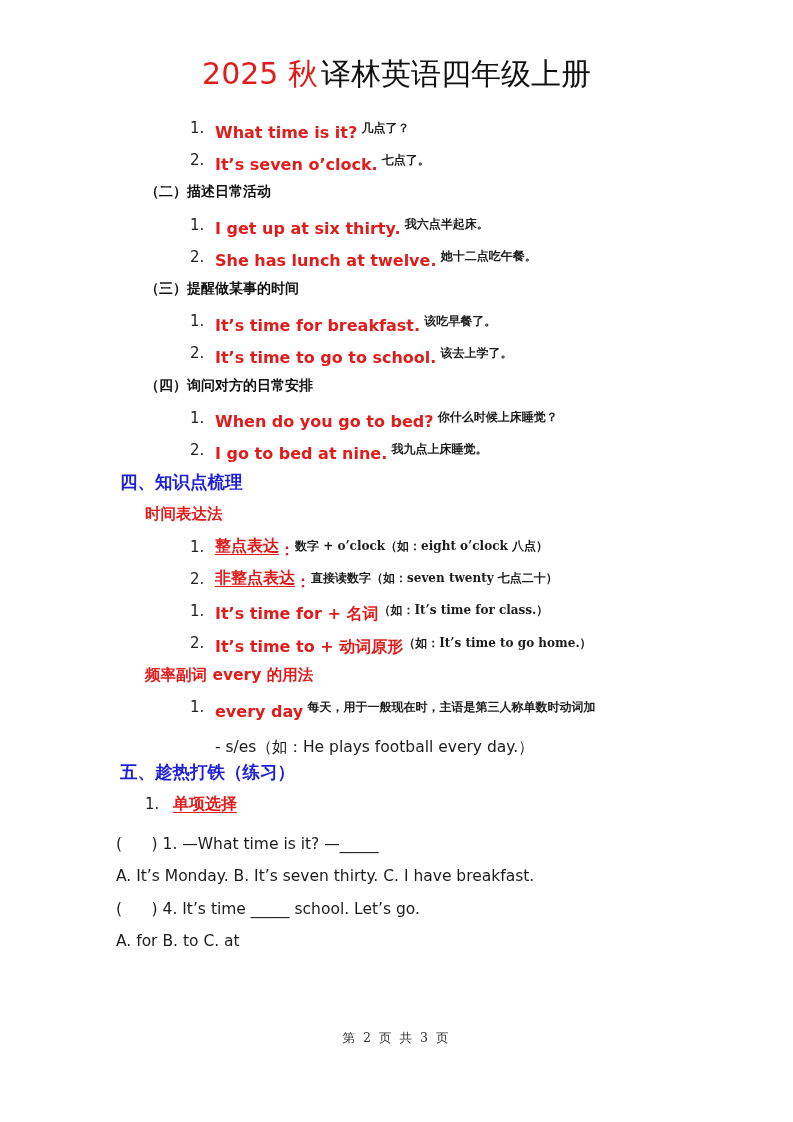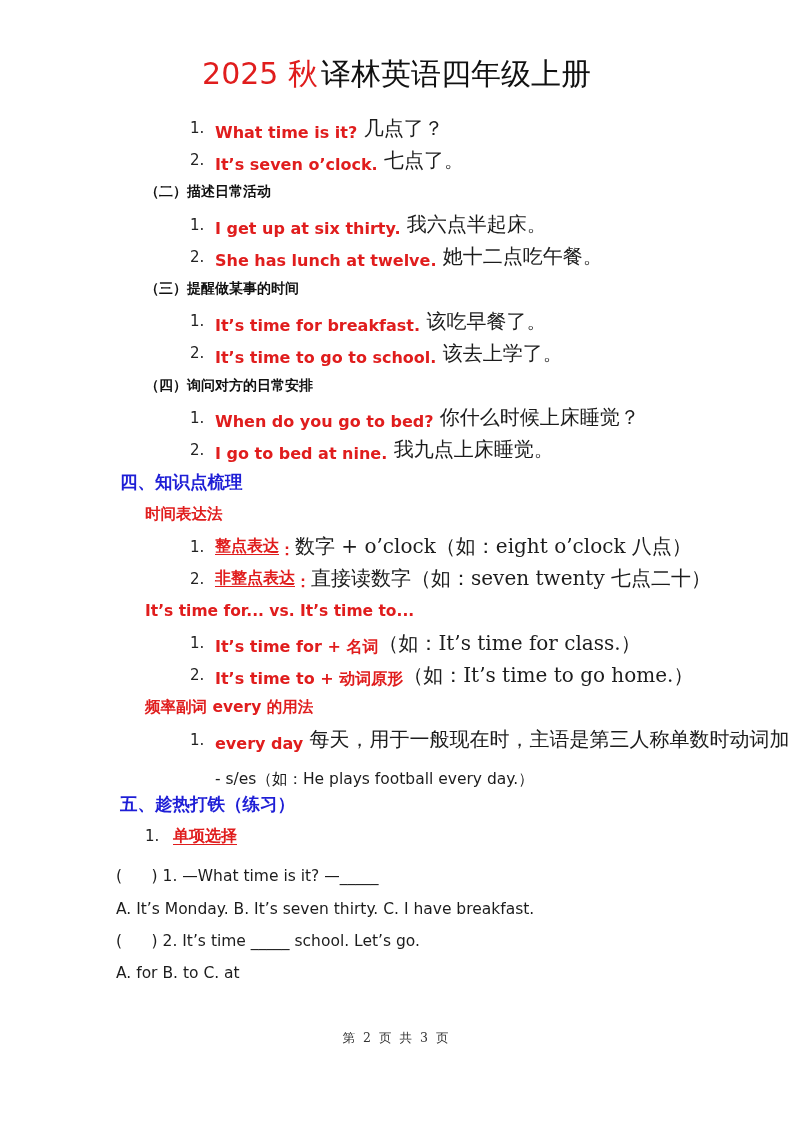--- a/index.html
+++ b/index.html
@@ -47,21 +47,21 @@
     color:var(--red); font-weight:bold; font-size:16px;
     font-family:"DejaVu Sans","Liberation Sans",sans-serif;
     margin-top:8px;
   }
   .s-redu {
     color:var(--red); font-weight:bold; font-size:16px;
     text-decoration:underline; text-underline-offset:3px;
     font-family:"DejaVu Sans","Liberation Sans",sans-serif;
   }
   .s-black {
-    color:var(--ink); font-size:20px; font-weight:normal;
+    color:var(--ink); font-size:12px; font-weight:bold;
     font-family:"DejaVu Serif","Liberation Serif",serif;
   }
   .s-plain {
     color:var(--ink); font-size:15.5px; font-weight:normal;
     font-family:"DejaVu Sans","Liberation Sans",sans-serif;
     margin-top:16px;
   }
   .s-inh { font:inherit; color:inherit; }
 
   .footer {
@@ -87,30 +87,29 @@
       <div class="line t-section"><span class="s-inh">（三）提醒做某事的时间</span></div>
       <div class="line t-item"><span class="num">1.</span><span class="s-red">It’s time for breakfast.</span><span class="s-black"> 该吃早餐了。</span></div>
       <div class="line t-item"><span class="num">2.</span><span class="s-red">It’s time to go to school.</span><span class="s-black"> 该去上学了。</span></div>
       <div class="line t-section"><span class="s-inh">（四）询问对方的日常安排</span></div>
       <div class="line t-item"><span class="num">1.</span><span class="s-red">When do you go to bed?</span><span class="s-black"> 你什么时候上床睡觉？</span></div>
       <div class="line t-item"><span class="num">2.</span><span class="s-red">I go to bed at nine.</span><span class="s-black"> 我九点上床睡觉。</span></div>
       <div class="line t-blue"><span class="s-inh">四、知识点梳理</span></div>
       <div class="line t-redhead"><span class="s-inh">时间表达法</span></div>
       <div class="line t-item"><span class="num">1.</span><span class="s-redu">整点表达</span><span class="s-red">：</span><span class="s-black">数字 + o’clock（如：eight o’clock 八点）</span></div>
       <div class="line t-item"><span class="num">2.</span><span class="s-redu">非整点表达</span><span class="s-red">：</span><span class="s-black">直接读数字（如：seven twenty 七点二十）</span></div>
-      <div class="line t-redhead"><span class="s-inh">It’s time for... vs. It’s time to...</span></div>
       <div class="line t-item"><span class="num">1.</span><span class="s-red">It’s time for + 名词</span><span class="s-black">（如：It’s time for class.）</span></div>
       <div class="line t-item"><span class="num">2.</span><span class="s-red">It’s time to + 动词原形</span><span class="s-black">（如：It’s time to go home.）</span></div>
       <div class="line t-redhead"><span class="s-inh">频率副词 every 的用法</span></div>
       <div class="line t-item"><span class="num">1.</span><span class="s-red">every day</span><span class="s-black"> 每天，用于一般现在时，主语是第三人称单数时动词加</span></div>
       <div class="line t-cont"><span class="s-plain">- s/es（如：He plays football every day.）</span></div>
       <div class="line t-blue"><span class="s-inh">五、趁热打铁（练习）</span></div>
       <div class="line t-exitem"><span class="num">1.</span><span class="s-redu">单项选择</span></div>
       <div class="line t-exline"><span class="s-plain">(      ) 1. —What time is it? —_____</span></div>
       <div class="line t-exline"><span class="s-plain">A. It’s Monday. B. It’s seven thirty. C. I have breakfast.</span></div>
-      <div class="line t-exline"><span class="s-plain">(      ) 2. It’s time _____ school. Let’s go.</span></div>
+      <div class="line t-exline"><span class="s-plain">(      ) 4. It’s time _____ school. Let’s go.</span></div>
       <div class="line t-exline"><span class="s-plain">A. for B. to C. at</span></div>
     </div>
 
   <div class="footer">
     <span>第 2 页 共 3 页</span>
   </div>
 </div>
 
 </body></html>

